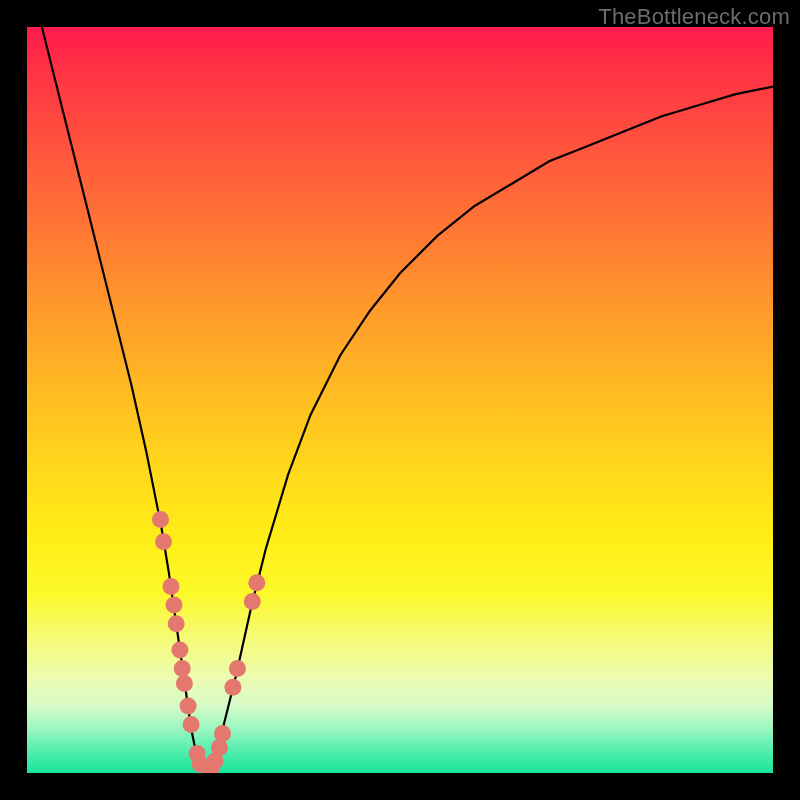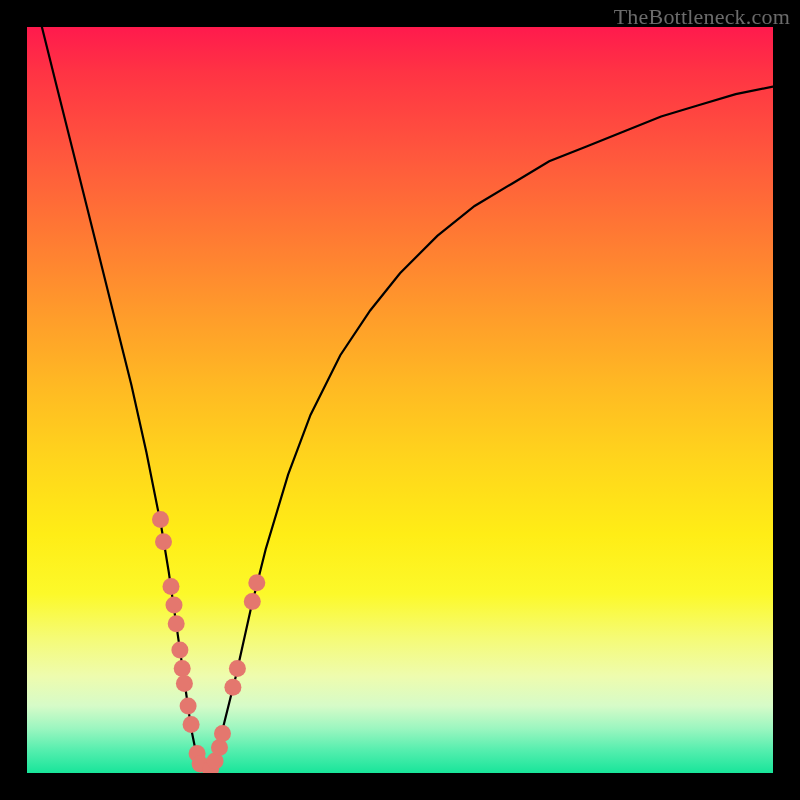--- a/index.html
+++ b/index.html
@@ -43,21 +43,20 @@
   }
   .watermark {
     position: absolute;
     top: 4px;
     right: 10px;
     color: #6b6b6b;
     font-size: 22px;
     font-weight: 500;
     letter-spacing: 0.2px;
     user-select: none;
-    font-family: Liberation Serif, serif;
   }
   svg.curve {
     position: absolute;
     left: 0; top: 0;
     width: 746px; height: 746px;
   }
 </style>
 </head>
 <body>
 

